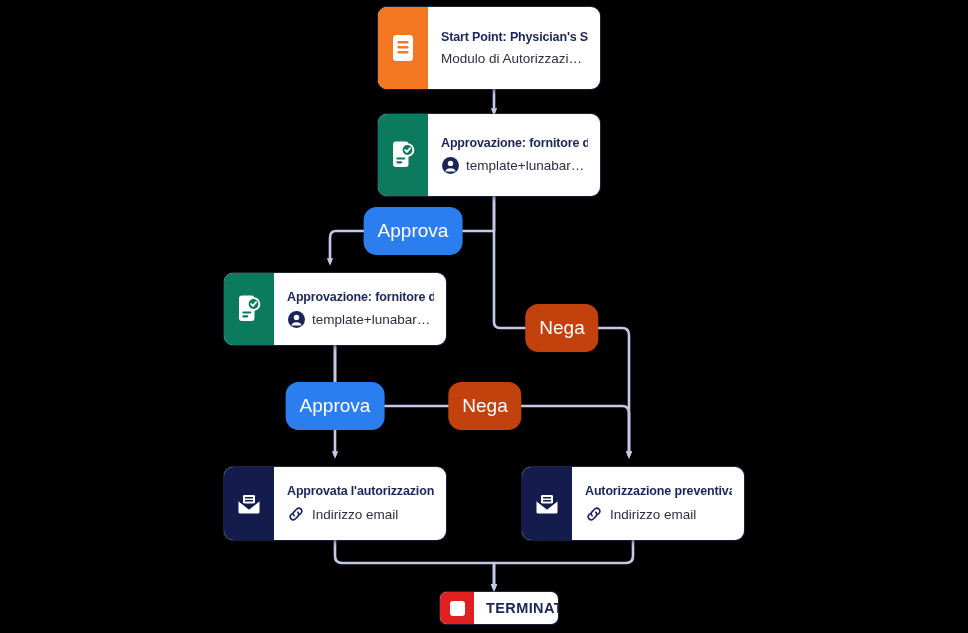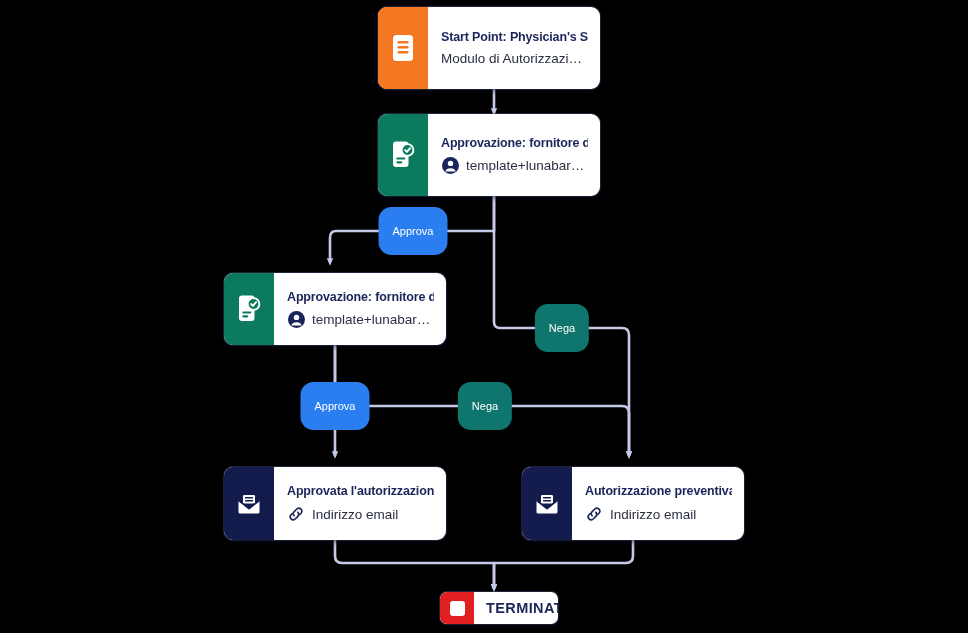--- a/index.html
+++ b/index.html
@@ -129,27 +129,27 @@
 
   
   .edge-label {
     position: absolute;
     height: 32px;
     display: flex;
     align-items: center;
     justify-content: center;
     padding: 8px 14px;
     border-radius: 13px;
-    font-size: 11px;
+    font-size: 19px;
     color: #ffffff;
     white-space: nowrap;
     transform: translate(-50%, -50%);
   }
   .lbl-approve { background: #2b7ef0; }
-  .lbl-deny    { background: #0f766e; }
+  .lbl-deny    { background: #c2410c; }
 </style>
 </head>
 <body>
 
 <div id="canvas">
 
   <svg id="edge-layer" viewBox="0 0 968 633" xmlns="http://www.w3.org/2000/svg">
     <defs>
       <marker id="arrow" markerWidth="9" markerHeight="9" refX="4.2" refY="4" orient="auto" markerUnits="userSpaceOnUse">
         <path d="M0.5,0.8 L8,4 L0.5,7.2 Z" fill="#c5c9e8"></path>

